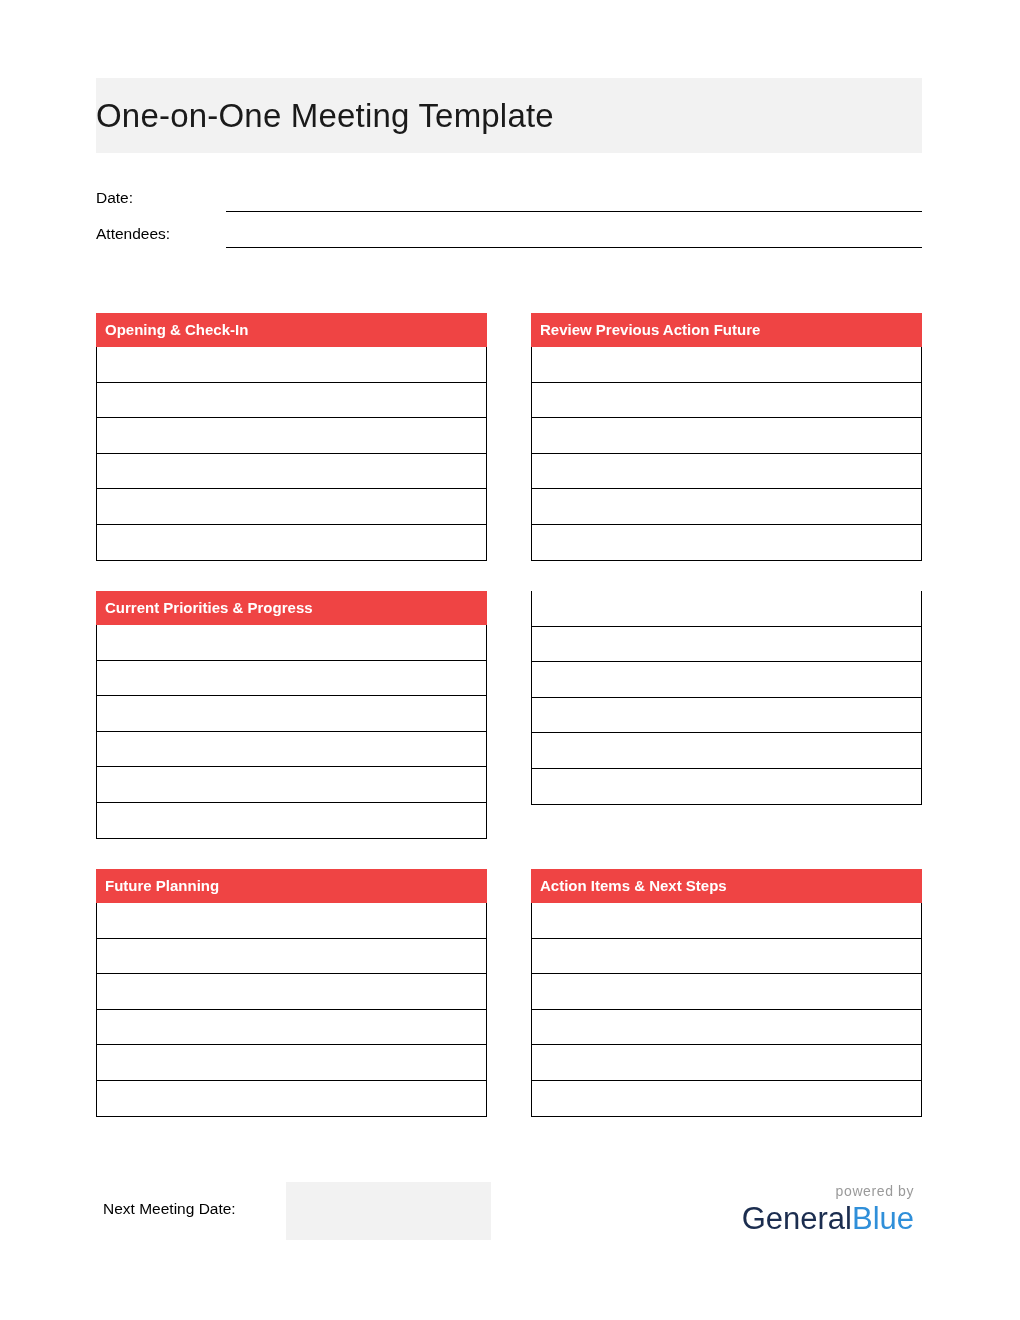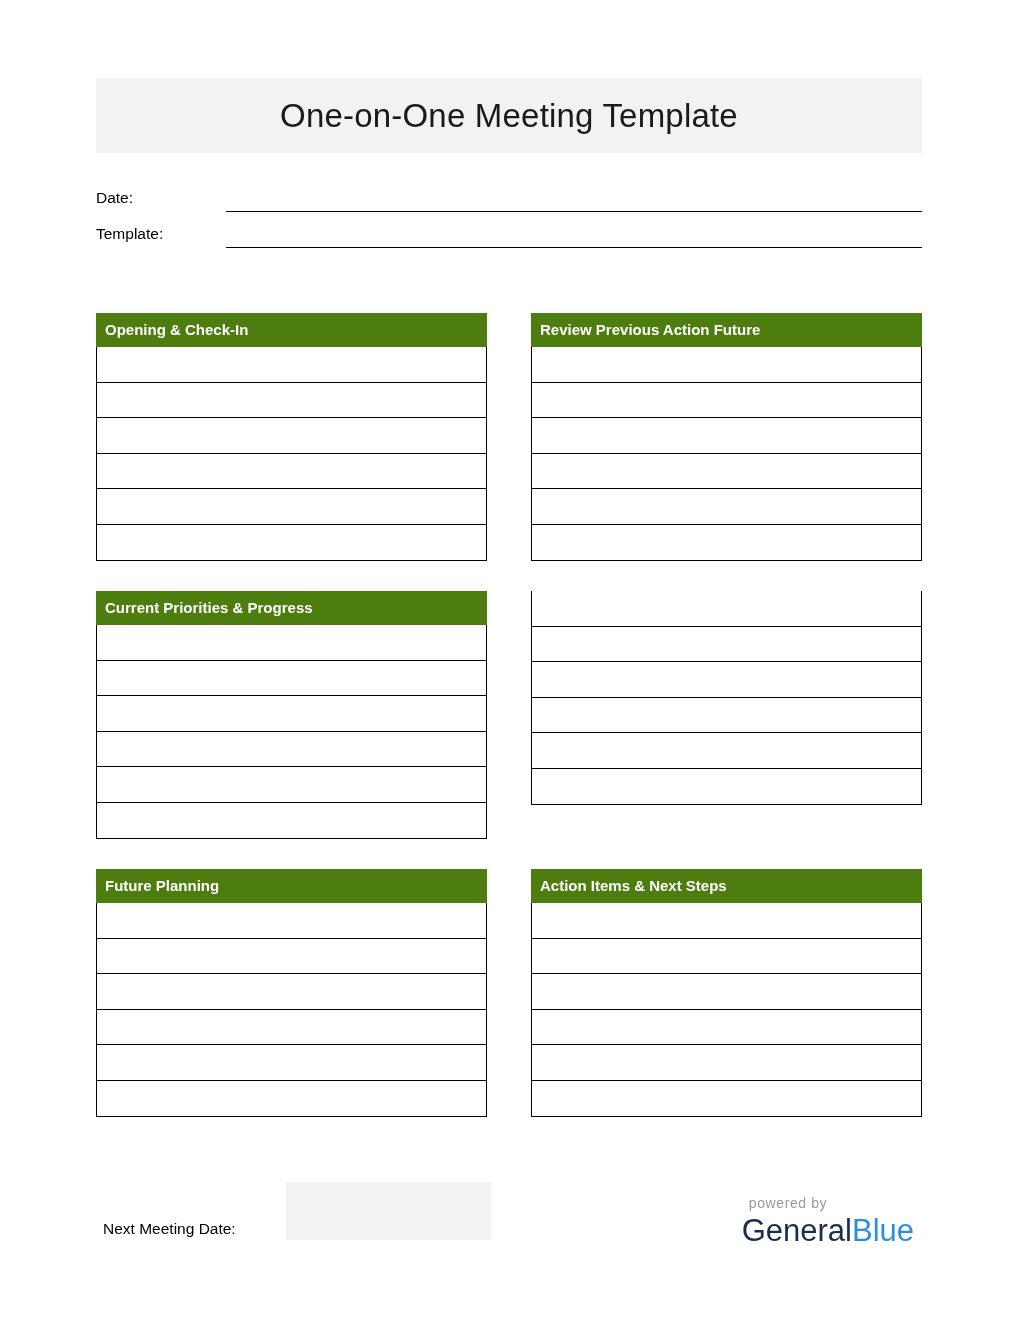--- a/index.html
+++ b/index.html
@@ -26,21 +26,20 @@
   
   .title-banner {
     position: absolute;
     left: 96px;
     top: 78px;
     width: 826px;
     height: 75px;
     background: #f2f2f2;
     display: flex;
     align-items: center;
-    justify-content: center;
   }
   .title-banner .title-text {
     font-size: 33px;
     font-weight: 400;
     color: #1a1a1a;
     letter-spacing: 0.2px;
   }
 
   
   .meta {
@@ -77,21 +76,21 @@
   .grid-row {
     display: flex;
     justify-content: space-between;
     margin-bottom: 30px;
   }
   .section {
     width: 391px;
     box-sizing: border-box;
   }
   .section-header {
-    background: #4d7c0f;
+    background: #ef4444;
     color: #ffffff;
     font-size: 15px;
     font-weight: bold;
     padding: 8px 9px 9px 9px;
     box-sizing: border-box;
     height: 34px;
     line-height: 17px;
   }
   .section-rows {
     border: 1px solid #000;
@@ -113,44 +112,42 @@
     left: 96px;
     top: 1178px;
     width: 826px;
     height: 70px;
   }
   .next-meeting {
     position: absolute;
     left: 7px;
     top: 22px;
     font-size: 15.5px;
-    margin-top: 20px;
   }
   .next-meeting-box {
     position: absolute;
     left: 190px;
     top: 4px;
     width: 205px;
     height: 58px;
     background: #f2f2f2;
   }
   .brand {
     position: absolute;
     right: 0px;
     top: 0px;
     width: 260px;
     text-align: right;
   }
   .brand .powered {
     font-size: 14px;
     color: #9a9a9a;
     letter-spacing: 0.6px;
-    margin: 16px 8px 0 0;
+    margin: 4px 8px 0 0;
     line-height: 18px;
-    text-align: center;
   }
   .brand .brandname {
     font-size: 31px;
     line-height: 36px;
     margin-top: 1px;
     margin-right: 8px;
   }
   .brand .general { color: #1b2d4f; }
   .brand .blue { color: #2f8fd9; }
 </style>
@@ -162,21 +159,21 @@
   <div class="title-banner">
     <div class="title-text">One-on-One Meeting Template</div>
   </div>
 
   <div class="meta">
     <div class="meta-row">
       <div class="meta-label">Date:</div>
       <div class="meta-line"></div>
     </div>
     <div class="meta-row">
-      <div class="meta-label">Template:</div>
+      <div class="meta-label">Attendees:</div>
       <div class="meta-line"></div>
     </div>
   </div>
 
   <div class="grid">
 
     <div class="grid-row">
       <div class="section">
         <div class="section-header">Opening &amp; Check-In</div>
         <div class="section-rows">

